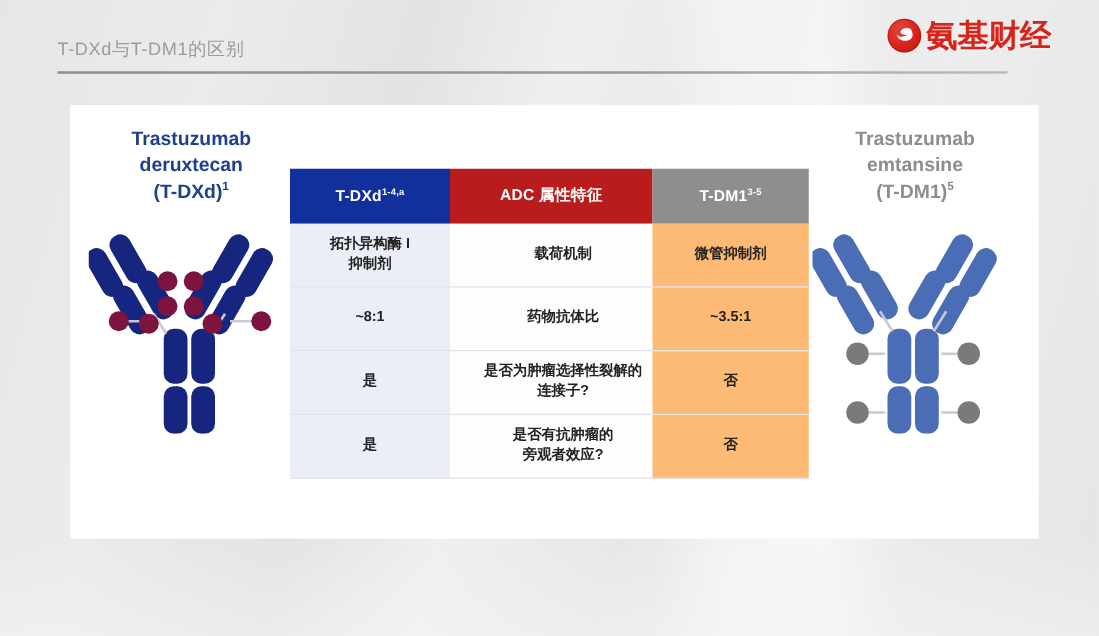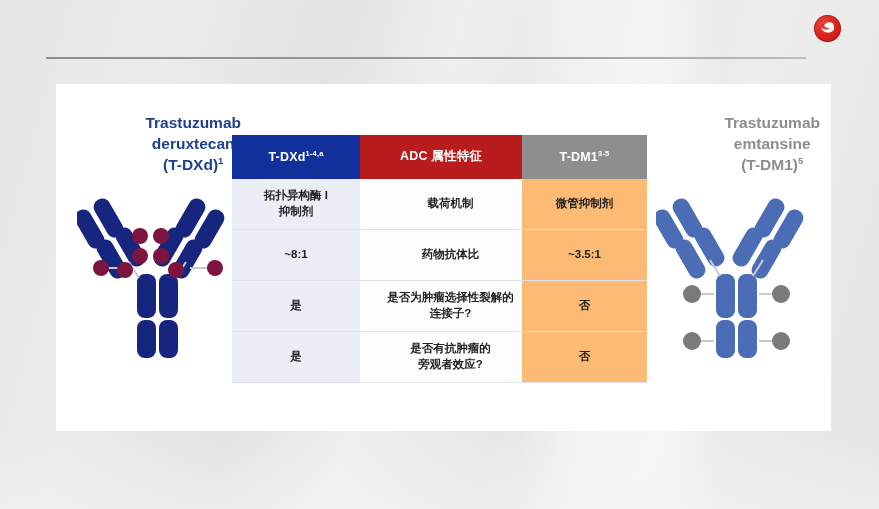--- a/index.html
+++ b/index.html
@@ -53,22 +53,22 @@
 
   
   #card{
     position:absolute;left:57px;top:85px;width:773px;height:345px;
     background:#ffffff;
     box-shadow:0 0 0 1px rgba(255,255,255,.9);
   }
 
   
   .side{
-    position:absolute;top:28px;width:176px;height:290px;
-    display:flex;flex-direction:column;align-items:flex-end;
+    position:absolute;top:17px;width:176px;height:290px;
+    display:flex;flex-direction:column;align-items:center;
   }
   #side-left{left:8px;}
   #side-right{right:10px;}
   .side-title{
     text-align:center;line-height:1.35;font-size:15.5px;font-weight:bold;
     white-space:nowrap;
   }
   #side-left .side-title{color:#1f3f8f;}
   #side-right .side-title{color:#8d8d8d;}
   .side-title sup{font-size:9.5px;vertical-align:super;}
@@ -106,29 +106,31 @@
     font-size:14px;color:#cfcfcf;letter-spacing:1px;white-space:nowrap;
   }
 </style>
 </head>
 <body>
 
 <div id="slide">
   <div id="bg-band"></div>
   <div id="bg-band2"></div>
 
+  <div id="page-title">T-DXd与T-DM1的区别</div>
   <div id="title-rule"></div>
 
   <div id="brand">
     <div id="brand-mark">
       <svg width="19" height="19" viewBox="0 0 24 24">
         <path d="M18.5 5.2c-3.4-1.6-7.6-1.1-9.6 1.1-1.4 1.6-.9 3.5 1.2 4.4 1.6.7 3.6.7 4.8.2-1 1.4-3.6 2.4-6.3 2.2-2.2-.2-3.6-1.2-4.1-2.3.2 3.2 3.1 6 7.2 6.4 4.4.4 8.1-1.9 8.6-5.2.3-2.3-.7-4.6-1.8-6.8z" fill="#ffffff"></path>
         <path d="M6.2 9.4c.7-2.6 3.2-4.4 6.3-4.6-2.6-.3-5.1.6-6.4 2.3-.3.7-.3 1.5.1 2.3z" fill="#2b5fb4"></path>
       </svg>
     </div>
+    <div id="brand-name">氨基财经</div>
   </div>
 
   <div id="card">
 
     <div class="side" id="side-left">
       <div class="side-title">
         <span>Trastuzumab</span><br>
         <span>deruxtecan</span><br>
         <span>(T-DXd)</span><sup>1</sup>
       </div>

